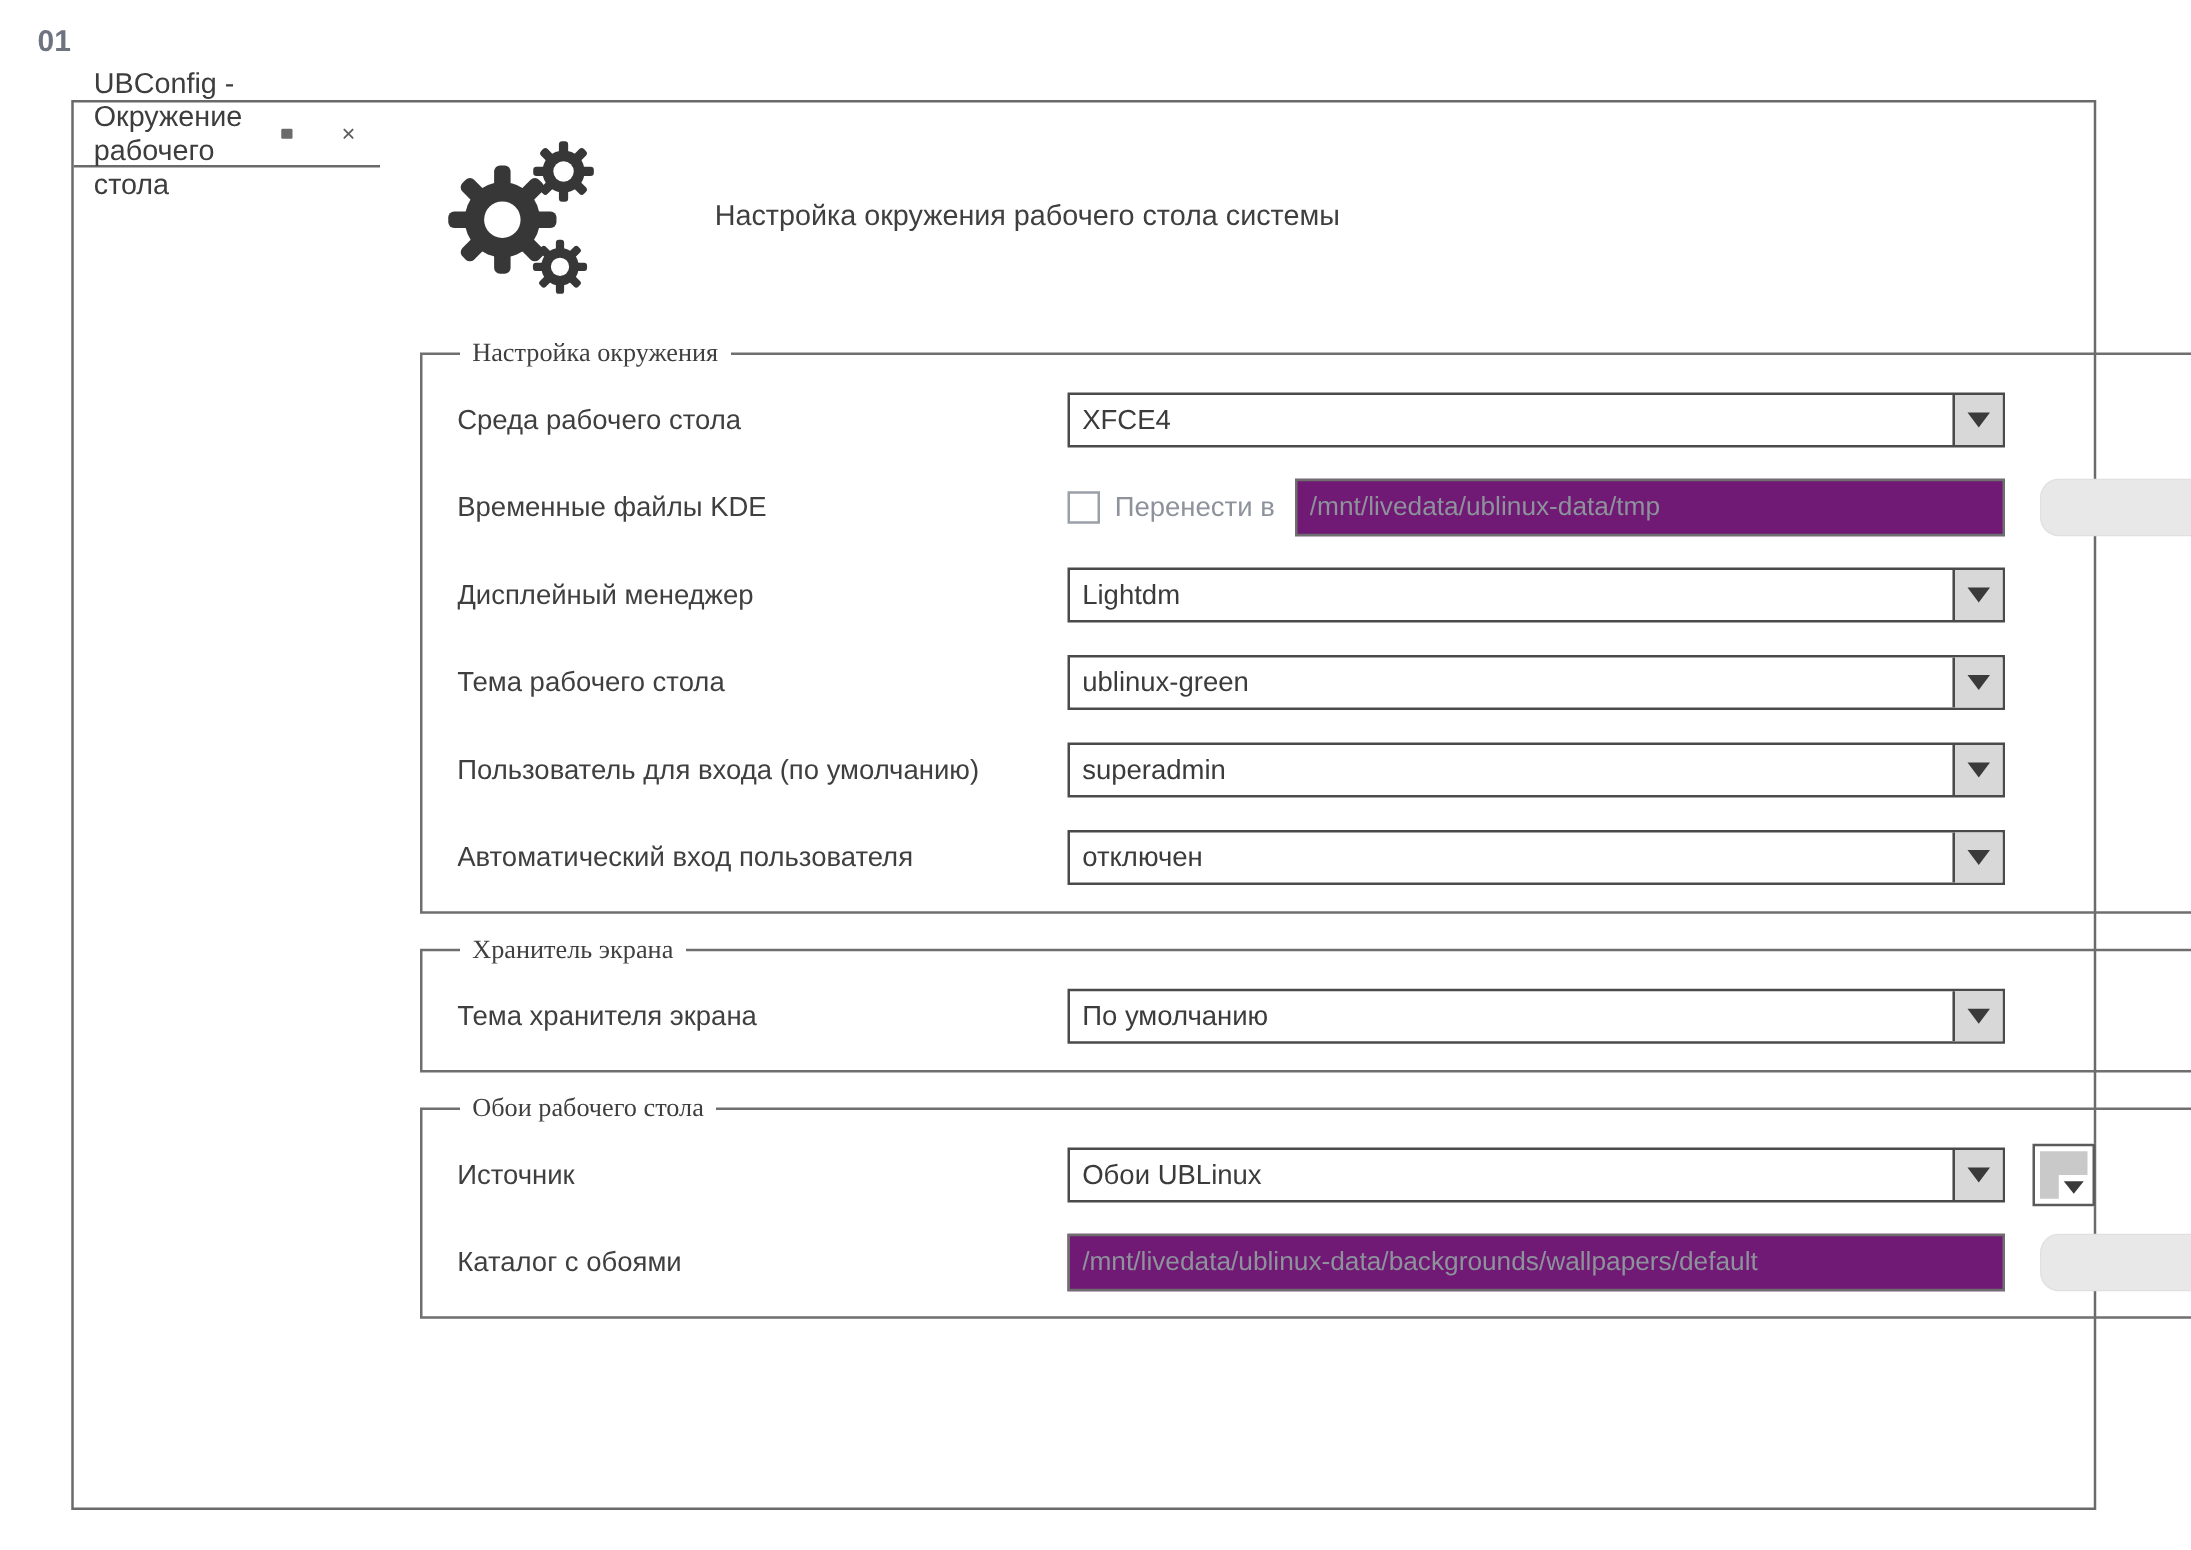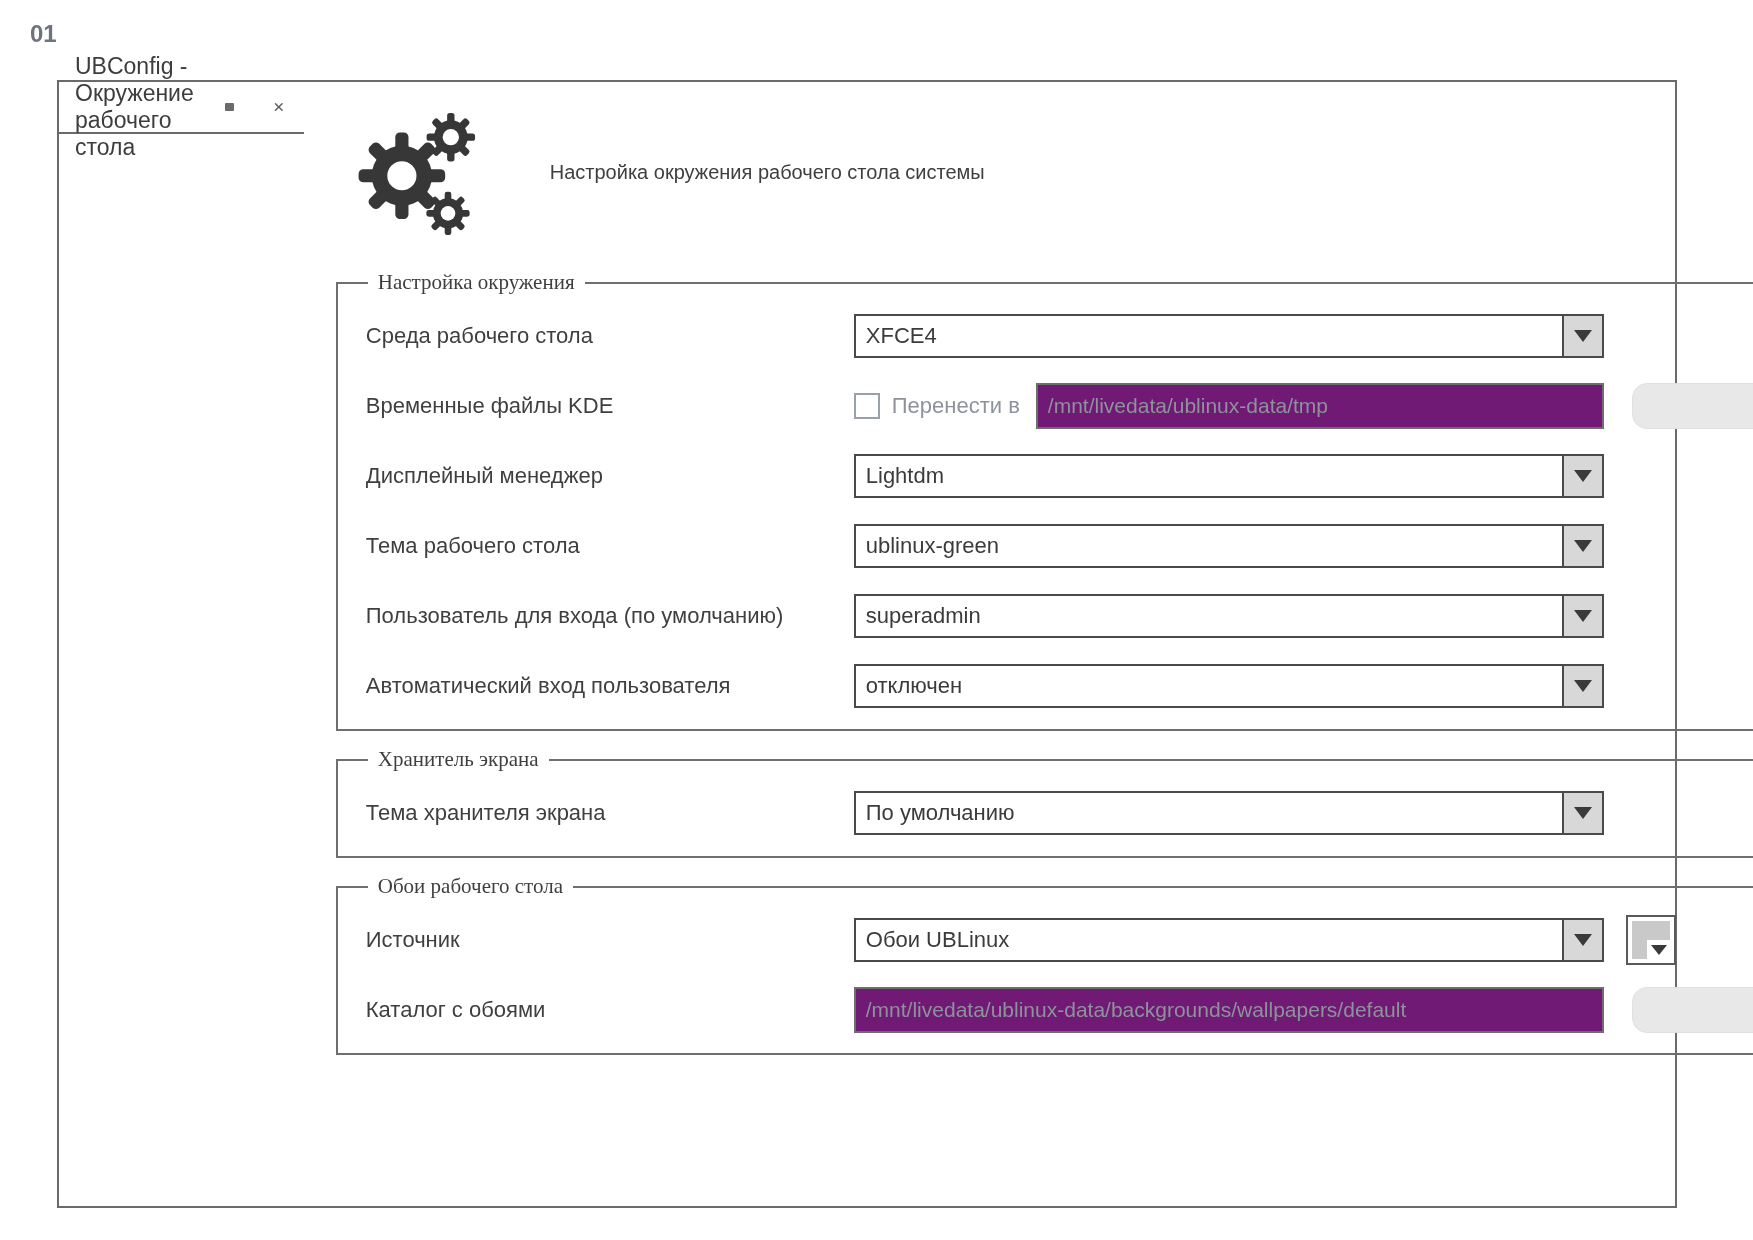--- a/index.html
+++ b/index.html
@@ -33,21 +33,21 @@
     width: 24px; height: 8px; background: #6b6b6b;
     margin-right: 40px; border-radius: 1px; cursor: pointer;
   }
   .close-icon { width: 26px; height: 26px; cursor: pointer; }
   .content { flex: 1; padding: 0 14px 0 32px; }
   .app-header {
     display: flex; align-items: center;
     margin: 26px 0 34px 18px;
   }
   .app-header-icon { width: 124px; height: 128px; flex: 0 0 124px; }
-  .app-header-text { margin-left: 72px; font-size: 20px; color: #3f3f3f; }
+  .app-header-text { margin-left: 94px; font-size: 23px; color: #3f3f3f; }
   fieldset {
     border: 2px solid #6f6f6f;
     padding: 6px 22px 20px 28px;
     margin-bottom: 16px;
   }
   legend {
     font-size: 21px; color: #3f3f3f;
     padding: 0 10px; margin-left: 2px; font-family: Liberation Serif, serif;
   }
   .row {

